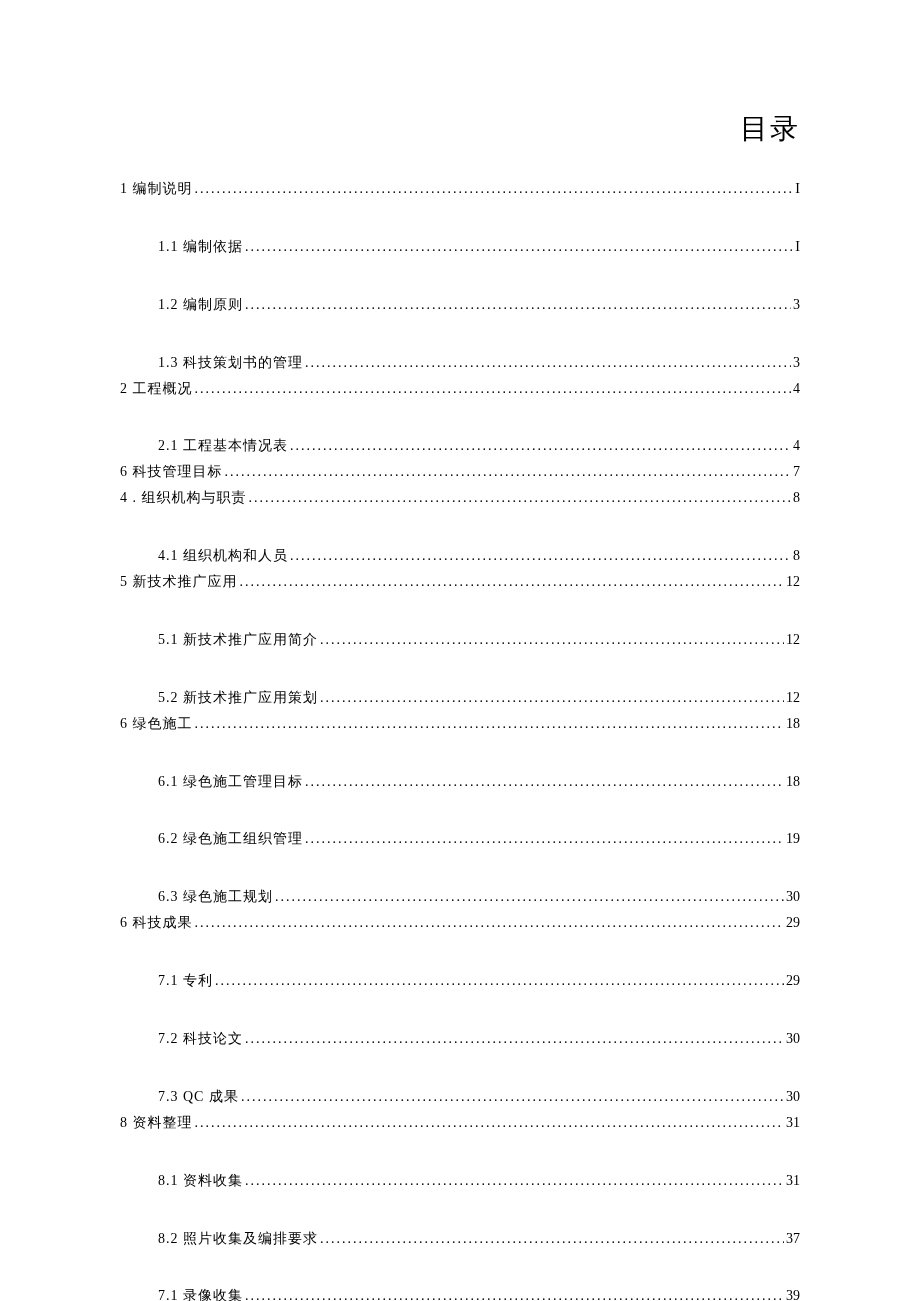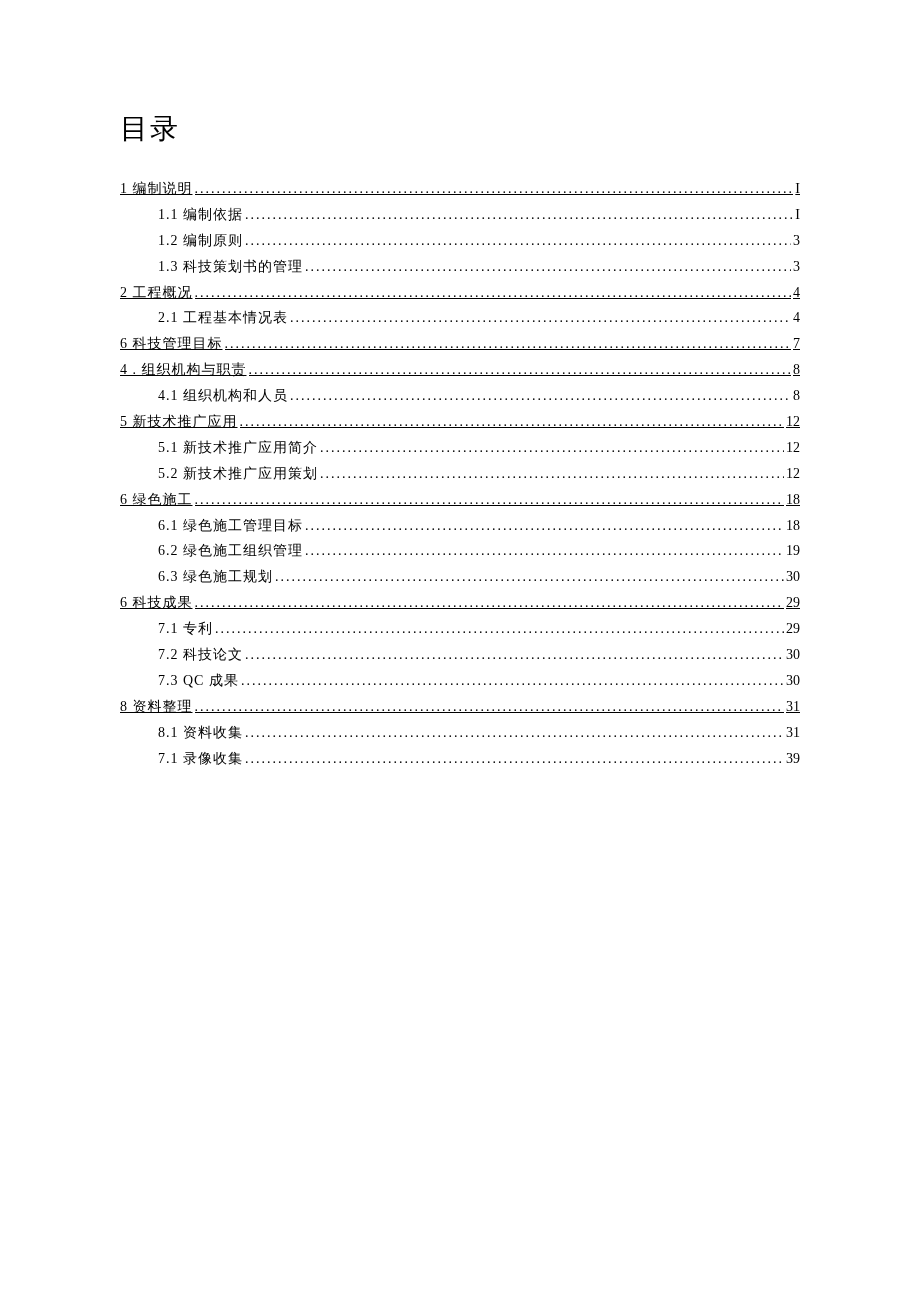--- a/index.html
+++ b/index.html
@@ -9,42 +9,42 @@
     }
     body {
       background: #ffffff;
       font-family: "SimSun", "宋体", serif;
       width: 920px;
       height: 1301px;
       padding: 110px 120px 0 120px;
       color: #000000;
     }
     .title {
-      text-align: left;
+      text-align: right;
       font-size: 28px;
       font-weight: normal;
       margin-bottom: 28px;
       font-family: "SimSun", "宋体", serif;
       letter-spacing: 2px;
     }
     .toc-container {
       font-size: 14px;
       line-height: 1.85;
     }
     .toc-row {
       display: flex;
       align-items: baseline;
       white-space: nowrap;
     }
     .toc-row.level-1 {
       padding-left: 0;
-      text-decoration: underline;
     }
     .toc-row.level-2 {
       padding-left: 38px;
+      margin-top: 32px;
     }
     .toc-label {
       flex: 0 0 auto;
       letter-spacing: 1px;
     }
     .toc-dots {
       flex: 1 1 auto;
       overflow: hidden;
       letter-spacing: 2px;
       color: #000000;
@@ -167,17 +167,22 @@
       <span class="toc-label">8 资料整理</span>
       <span class="toc-dots"></span>
       <span class="toc-page">31</span>
     </div>
     <div class="toc-row level-2">
       <span class="toc-label">8.1  资料收集</span>
       <span class="toc-dots"></span>
       <span class="toc-page">31</span>
     </div>
     <div class="toc-row level-2">
+      <span class="toc-label">8.2  照片收集及编排要求</span>
+      <span class="toc-dots"></span>
+      <span class="toc-page">37</span>
+    </div>
+    <div class="toc-row level-2">
       <span class="toc-label">7.1  录像收集</span>
       <span class="toc-dots"></span>
       <span class="toc-page">39</span>
     </div>
   </div>
 
 </body></html>

